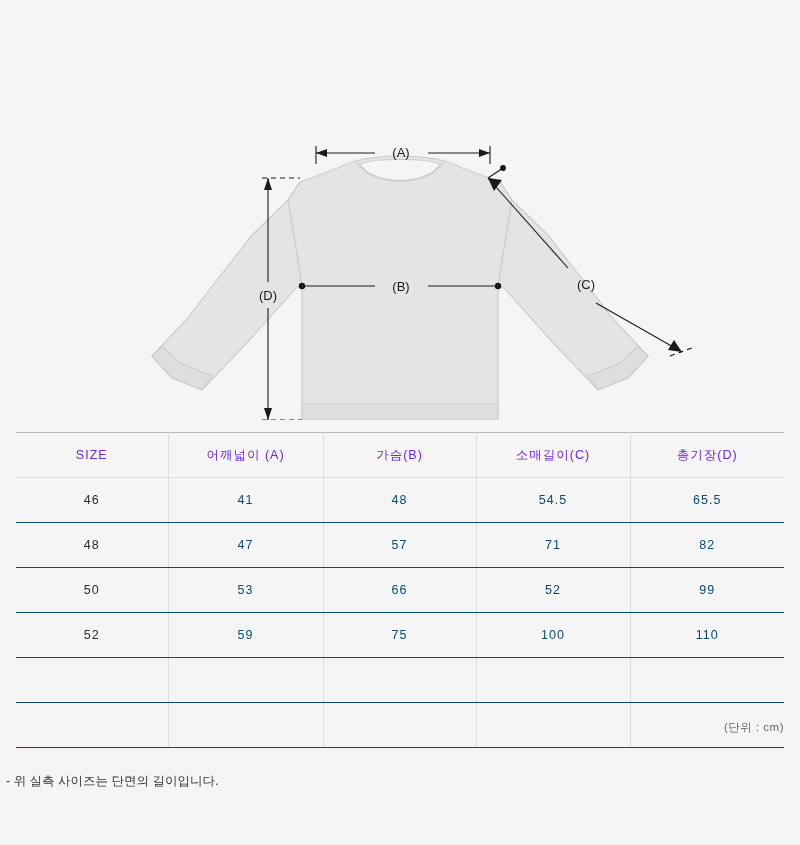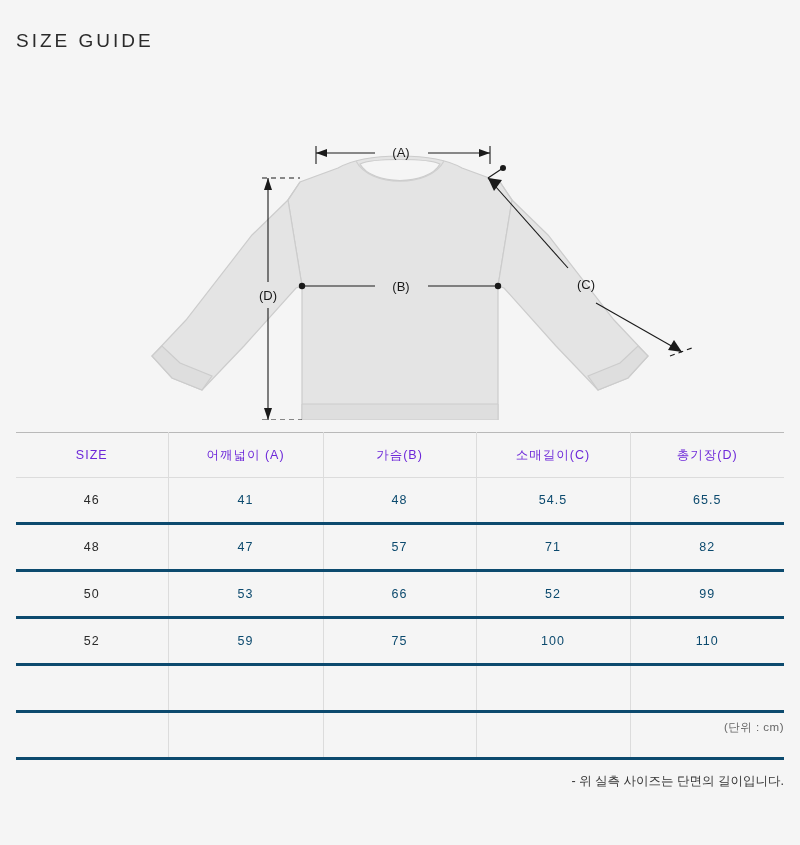--- a/index.html
+++ b/index.html
@@ -45,21 +45,21 @@
   }
   table.size-table {
     border-collapse: collapse;
     width: 768px;
     background: transparent;
     table-layout: fixed;
   }
   table.size-table th,
   table.size-table td {
     border-top: 1px solid #dcdcdc;
-    border-bottom: 3px solid #0c4a6e;
+    border-bottom: 1px solid #0c4a6e;
     border-right: 1px solid #dcdcdc;
     height: 42px;
     text-align: center;
     vertical-align: middle;
     font-weight: 400;
     font-size: 12.5px;
     color: #555;
     letter-spacing: 1px;
   }
   table.size-table th:first-child,
@@ -91,39 +91,37 @@
   .unit-note {
     position: absolute;
     right: 16px;
     top: 720px;
     font-size: 11.5px;
     color: #666;
     letter-spacing: 0.5px;
   }
   .notes {
     position: absolute;
-    left: 14px;
+    left: 6px;
     top: 770px;
     width: 770px;
     font-size: 12.5px;
     color: #333;
     line-height: 1.85;
-    text-align: right;
   }
   .notes div {
     white-space: nowrap;
   }
   svg { display: block; }
 </style>
 </head>
 <body>
 
 <div class="page">
 
-  <div class="title">SIZE GUIDE</div>
 
   <div class="diagram">
     <svg width="800" height="360" viewBox="0 0 800 360" xmlns="http://www.w3.org/2000/svg">
 
       <g>
 
         <path d="M338,108 C352,100 372,96 400,96 C428,96 448,100 462,108
                  L500,122 L512,140
                  L498,226 L498,360 L302,360 L302,226 L288,140 L300,122 Z" fill="#e4e4e4" stroke="#cccccc" stroke-width="1.2"></path>
 

